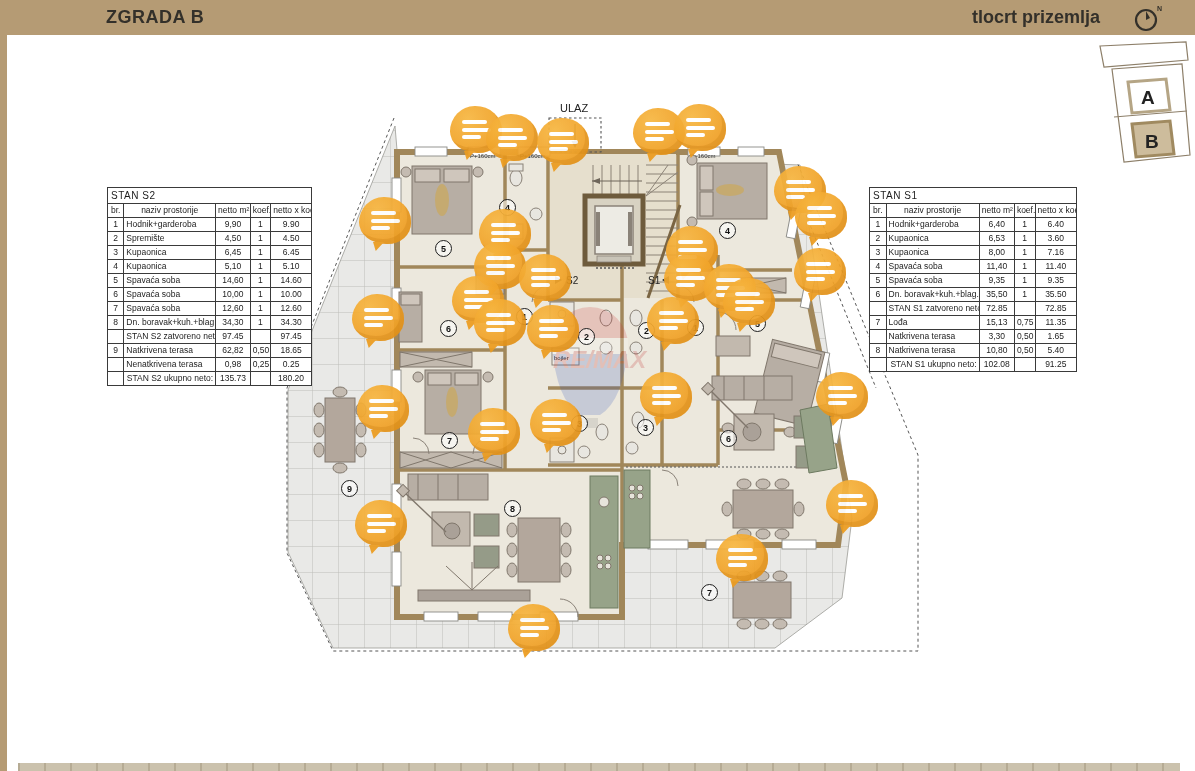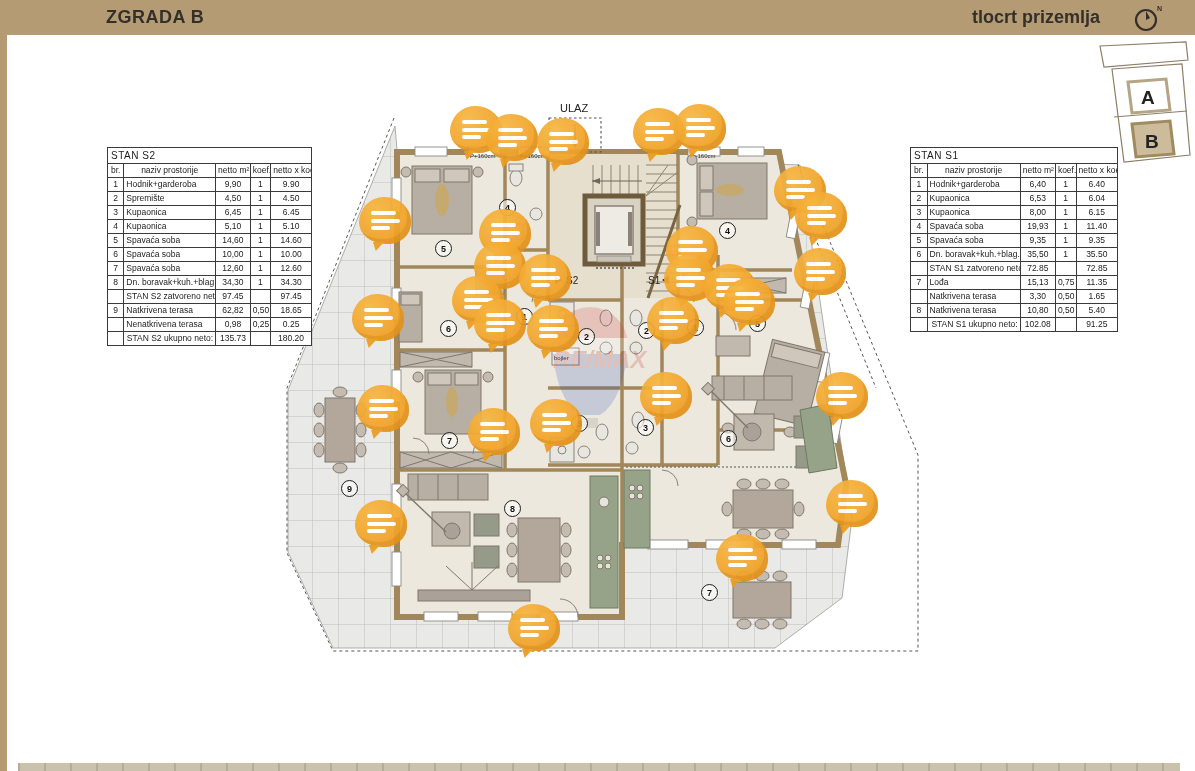--- a/index.html
+++ b/index.html
@@ -10,23 +10,23 @@
           display:flex;align-items:center;}
   .topbar .t-left{position:absolute;left:106px;top:7px;font-size:18px;font-weight:bold;
           color:#33302a;letter-spacing:.5px;}
   .topbar .t-right{position:absolute;right:95px;top:7px;font-size:18px;font-weight:bold;color:#33302a;}
   .north{position:absolute;right:30px;top:3px;}
   .edge-left{position:absolute;left:0;top:35px;width:7px;height:736px;background:#b59b74;}
   .edge-bottom{position:absolute;left:18px;top:763px;width:1162px;height:8px;background:#cbc2ad;
       background-image:repeating-linear-gradient(90deg,rgba(120,105,75,.25) 0 2px,transparent 2px 26px);}
   
   .stan-table{position:absolute;background:#fff;border-collapse:collapse;table-layout:fixed;
-      font-size:8.5px;color:#1c1c1c;}
+      font-size:8.5px;color:#1c1c1c;margin-top:40px;}
   #table-s2{left:107px;top:147px;width:205px;}
-  #table-s1{left:910px;top:147px;width:208px;}
+  #table-s1{left:869px;top:147px;width:208px;}
   .stan-table td{border:1px solid #3a3a3a;padding:1px 2px;text-align:center;white-space:nowrap;
       overflow:hidden;height:11px;line-height:1.1;}
   .stan-table td.name{text-align:left;}
   .stan-table td.totname{text-align:right;font-weight:normal;}
   .stan-table td.title{text-align:left;font-size:10px;letter-spacing:.5px;padding:2px 3px;}
   
   #plan{position:absolute;left:0;top:0;}
   
   .rc{position:absolute;width:15px;height:15px;margin:-8px 0 0 -8px;border:1.4px solid #1d1d1d;
       border-radius:50%;background:rgba(255,255,255,.55);display:flex;align-items:center;
@@ -484,33 +484,33 @@
             <td class="name">Hodnik+garderoba</td>
             <td>6,40</td>
             <td>1</td>
             <td>6.40</td>
           </tr>
           <tr>
             <td>2</td>
             <td class="name">Kupaonica</td>
             <td>6,53</td>
             <td>1</td>
-            <td>6.04</td>
+            <td>3.60</td>
           </tr>
           <tr>
             <td>3</td>
             <td class="name">Kupaonica</td>
             <td>8,00</td>
             <td>1</td>
-            <td>6.15</td>
+            <td>7.16</td>
           </tr>
           <tr>
             <td>4</td>
             <td class="name">Spavaća soba</td>
-            <td>19,93</td>
+            <td>11,40</td>
             <td>1</td>
             <td>11.40</td>
           </tr>
           <tr>
             <td>5</td>
             <td class="name">Spavaća soba</td>
             <td>9,35</td>
             <td>1</td>
             <td>9.35</td>
           </tr>

